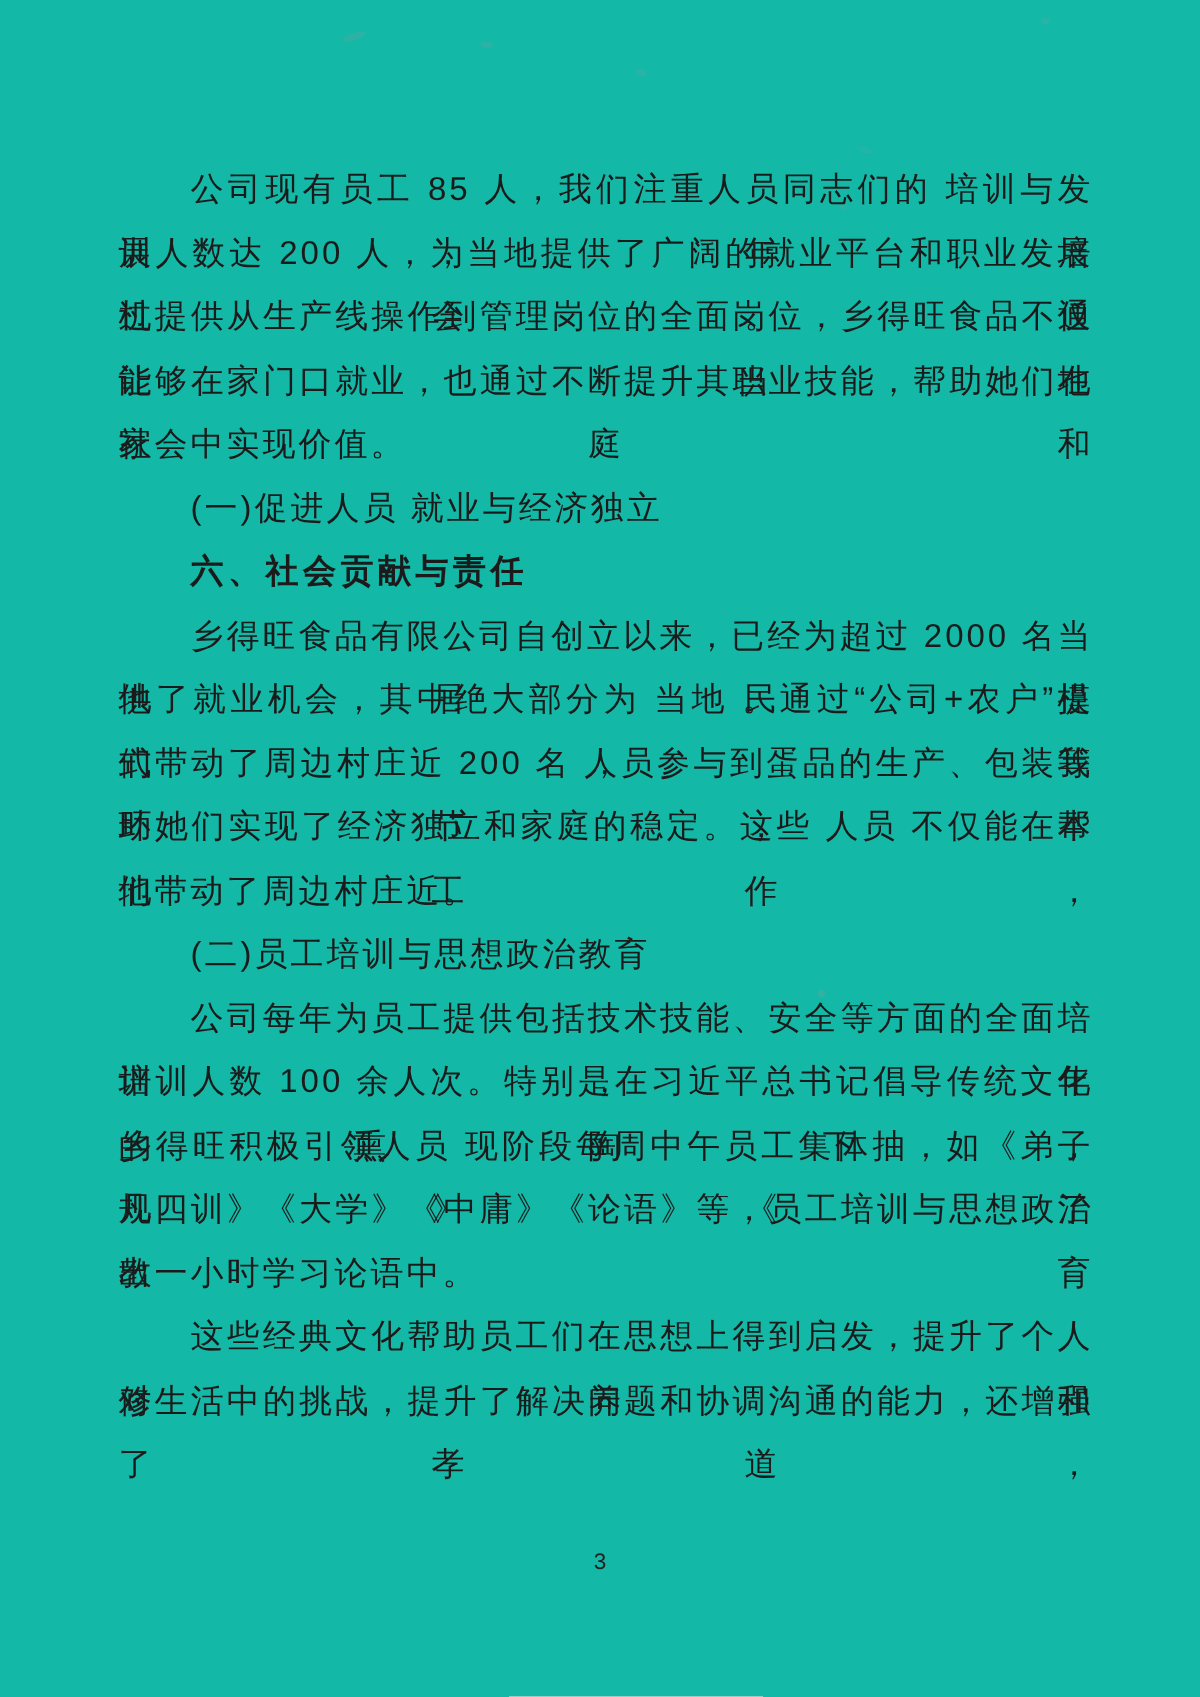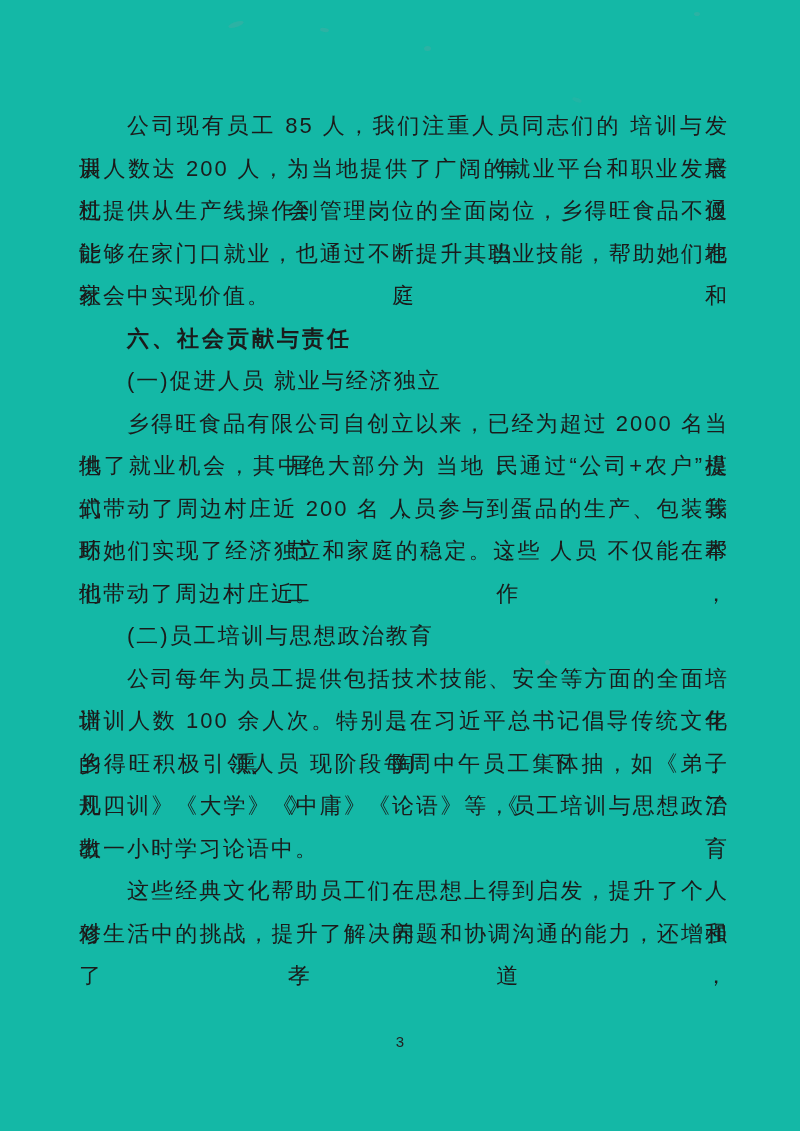--- a/index.html
+++ b/index.html
@@ -82,22 +82,22 @@
   <span class="speck s6"></span>
   <span class="speck s7"></span>
 
   <div class="document-body">
 
   <div class="line indent justify">公司现有员工 85 人，我们注重人员同志们的 培训与发展，年培</div>
       <div class="line justify">训人数达 200 人，为当地提供了广阔的就业平台和职业发展机会。通</div>
       <div class="line justify">过提供从生产线操作到管理岗位的全面岗位，乡得旺食品不仅让 当地</div>
       <div class="line justify">能够在家门口就业，也通过不断提升其职业技能，帮助她们在家庭和</div>
       <div class="line">社会中实现价值。</div>
+      <div class="line indent">(一)促进人员 就业与经济独立</div>
       <div class="line indent bold">六、社会贡献与责任</div>
-      <div class="line indent">(一)促进人员 就业与经济独立</div>
       <div class="line indent justify">乡得旺食品有限公司自创立以来，已经为超过 2000 名当地居民提</div>
       <div class="line justify">供了就业机会，其中绝大部分为 当地 。通过“公司+农户”模式，我</div>
       <div class="line justify">们带动了周边村庄近 200 名 人员参与到蛋品的生产、包装等环节，帮</div>
       <div class="line justify">助她们实现了经济独立和家庭的稳定。这些 人员 不仅能在本地工作，</div>
       <div class="line">们带动了周边村庄近。</div>
       <div class="line indent">(二)员工培训与思想政治教育</div>
       <div class="line indent justify">公司每年为员工提供包括技术技能、安全等方面的全面培训，年</div>
       <div class="line justify">培训人数 100 余人次。特别是在习近平总书记倡导传统文化的熏陶下，</div>
       <div class="line justify">乡得旺积极引领人员 现阶段每周中午员工集体抽，如《弟子规》《了</div>
       <div class="line justify">凡四训》《大学》《中庸》《论语》等，员工培训与思想政治教育</div>

